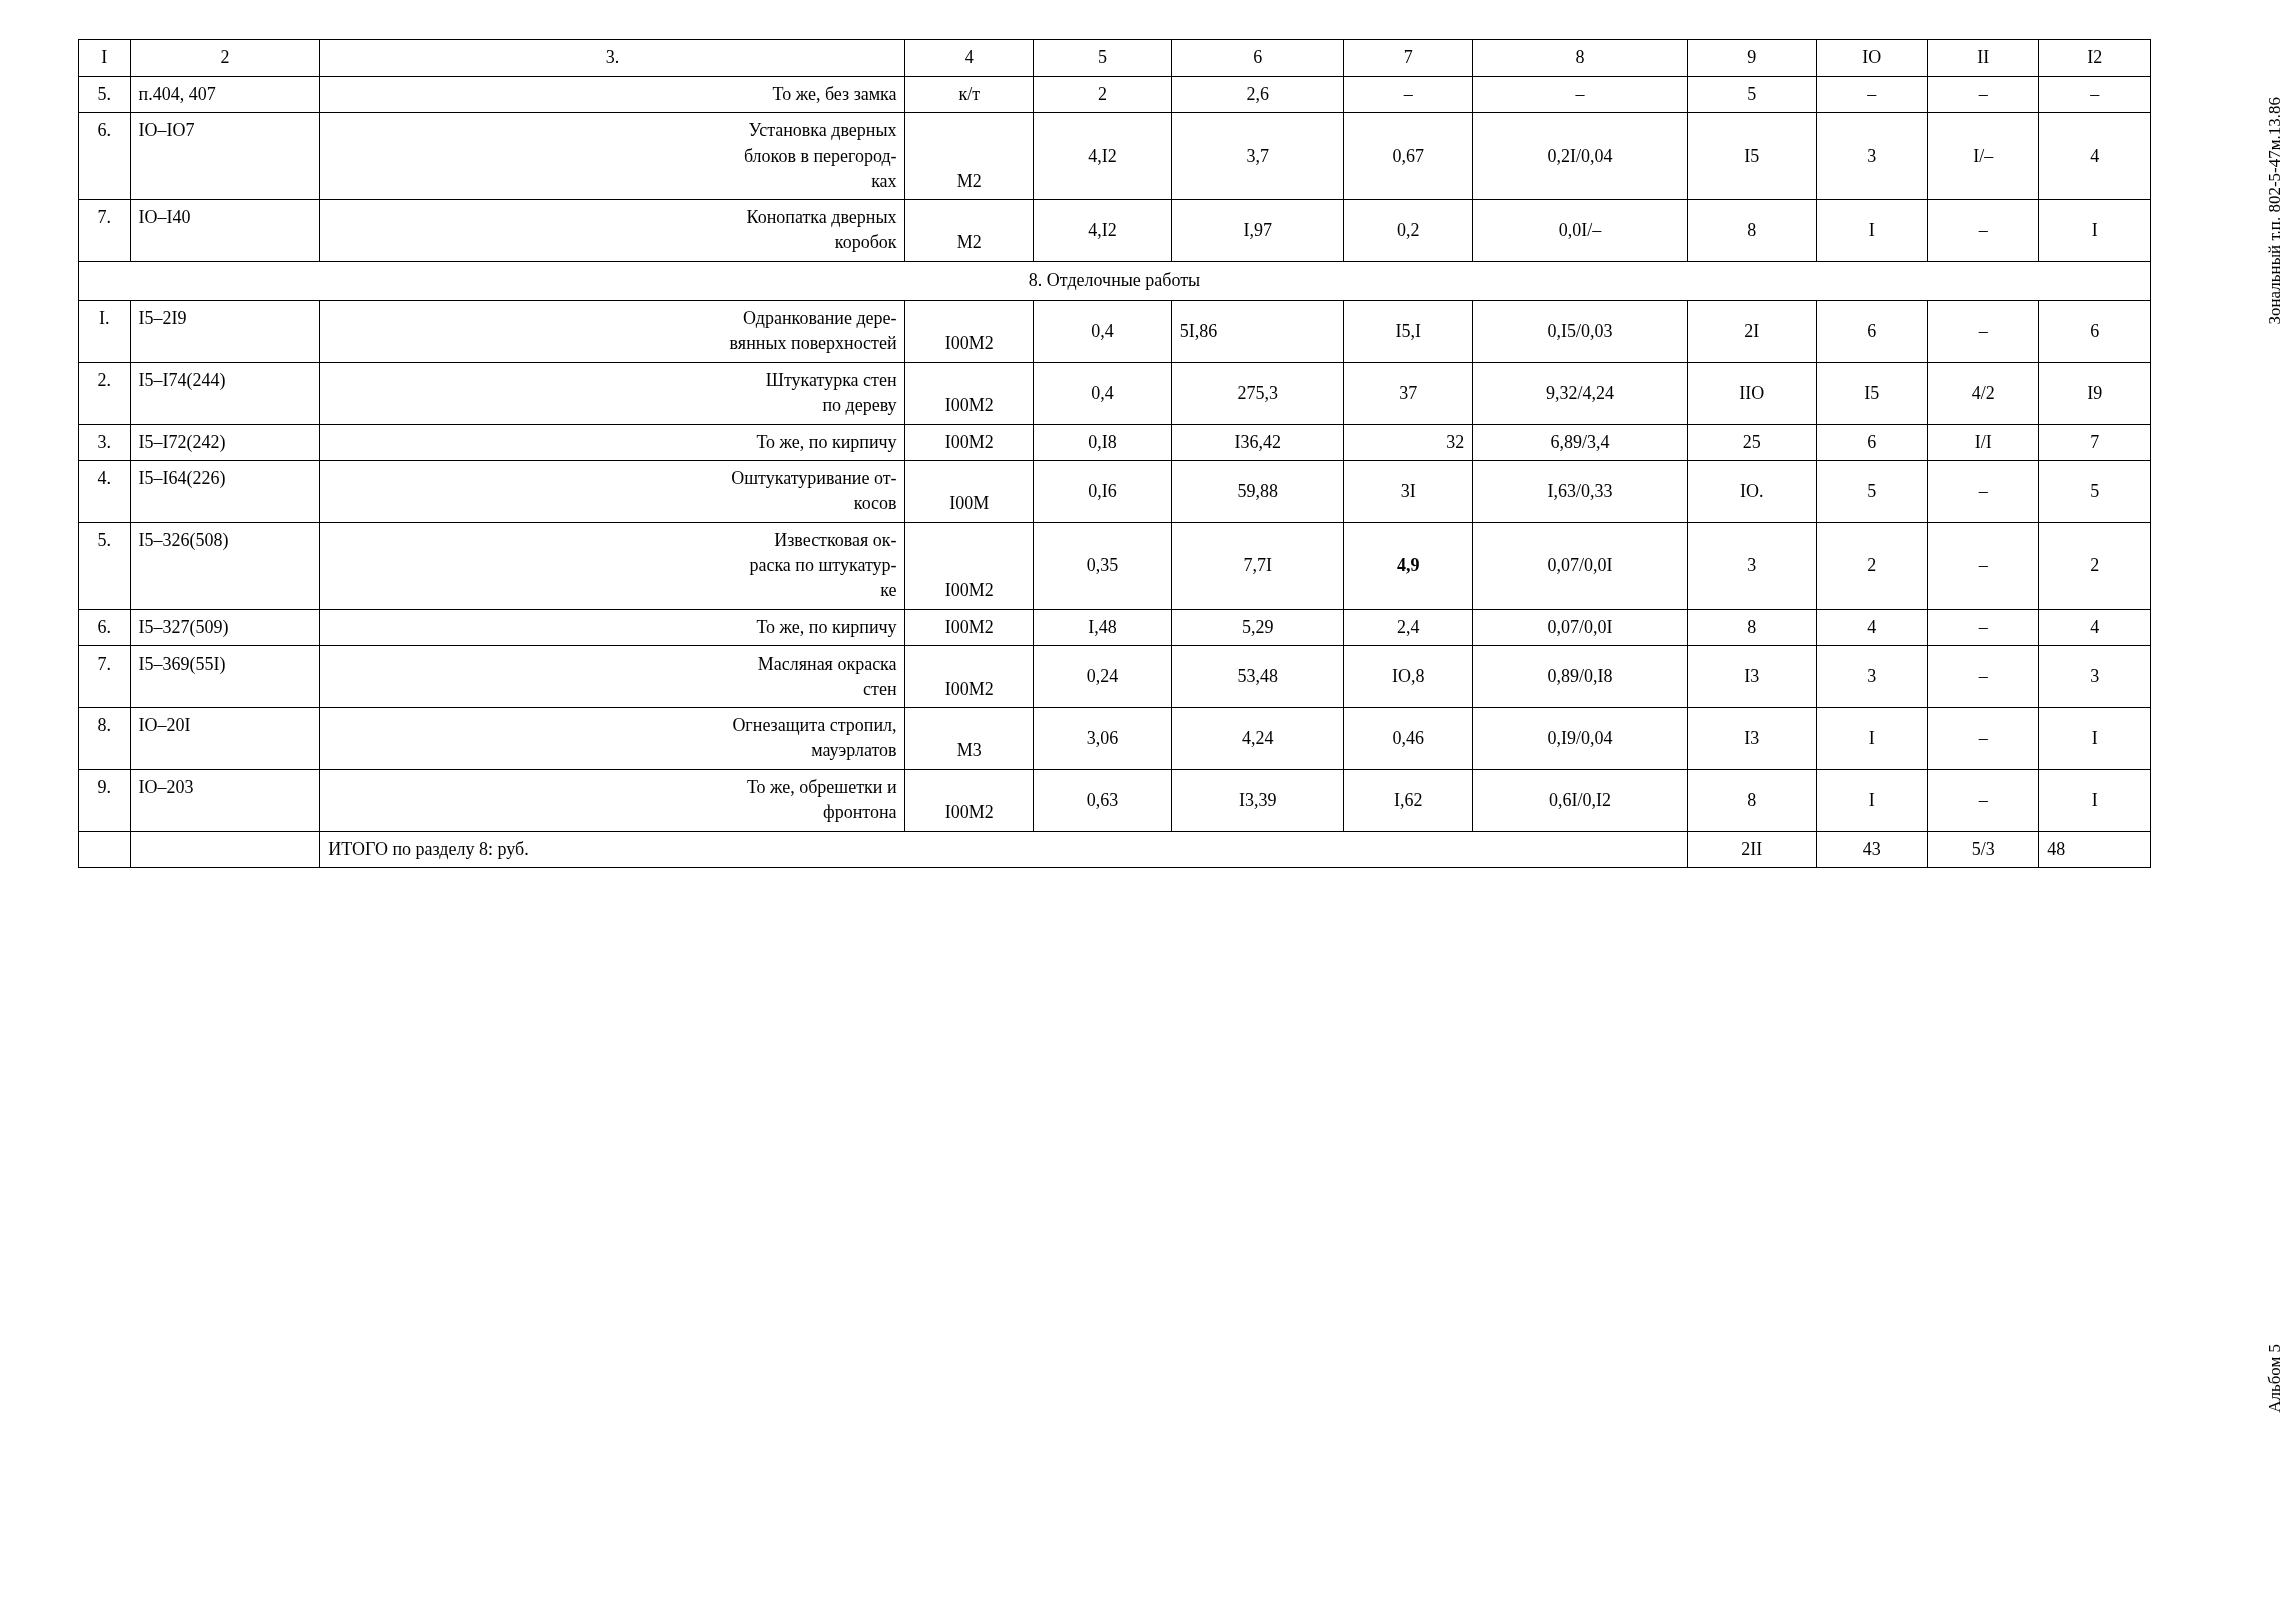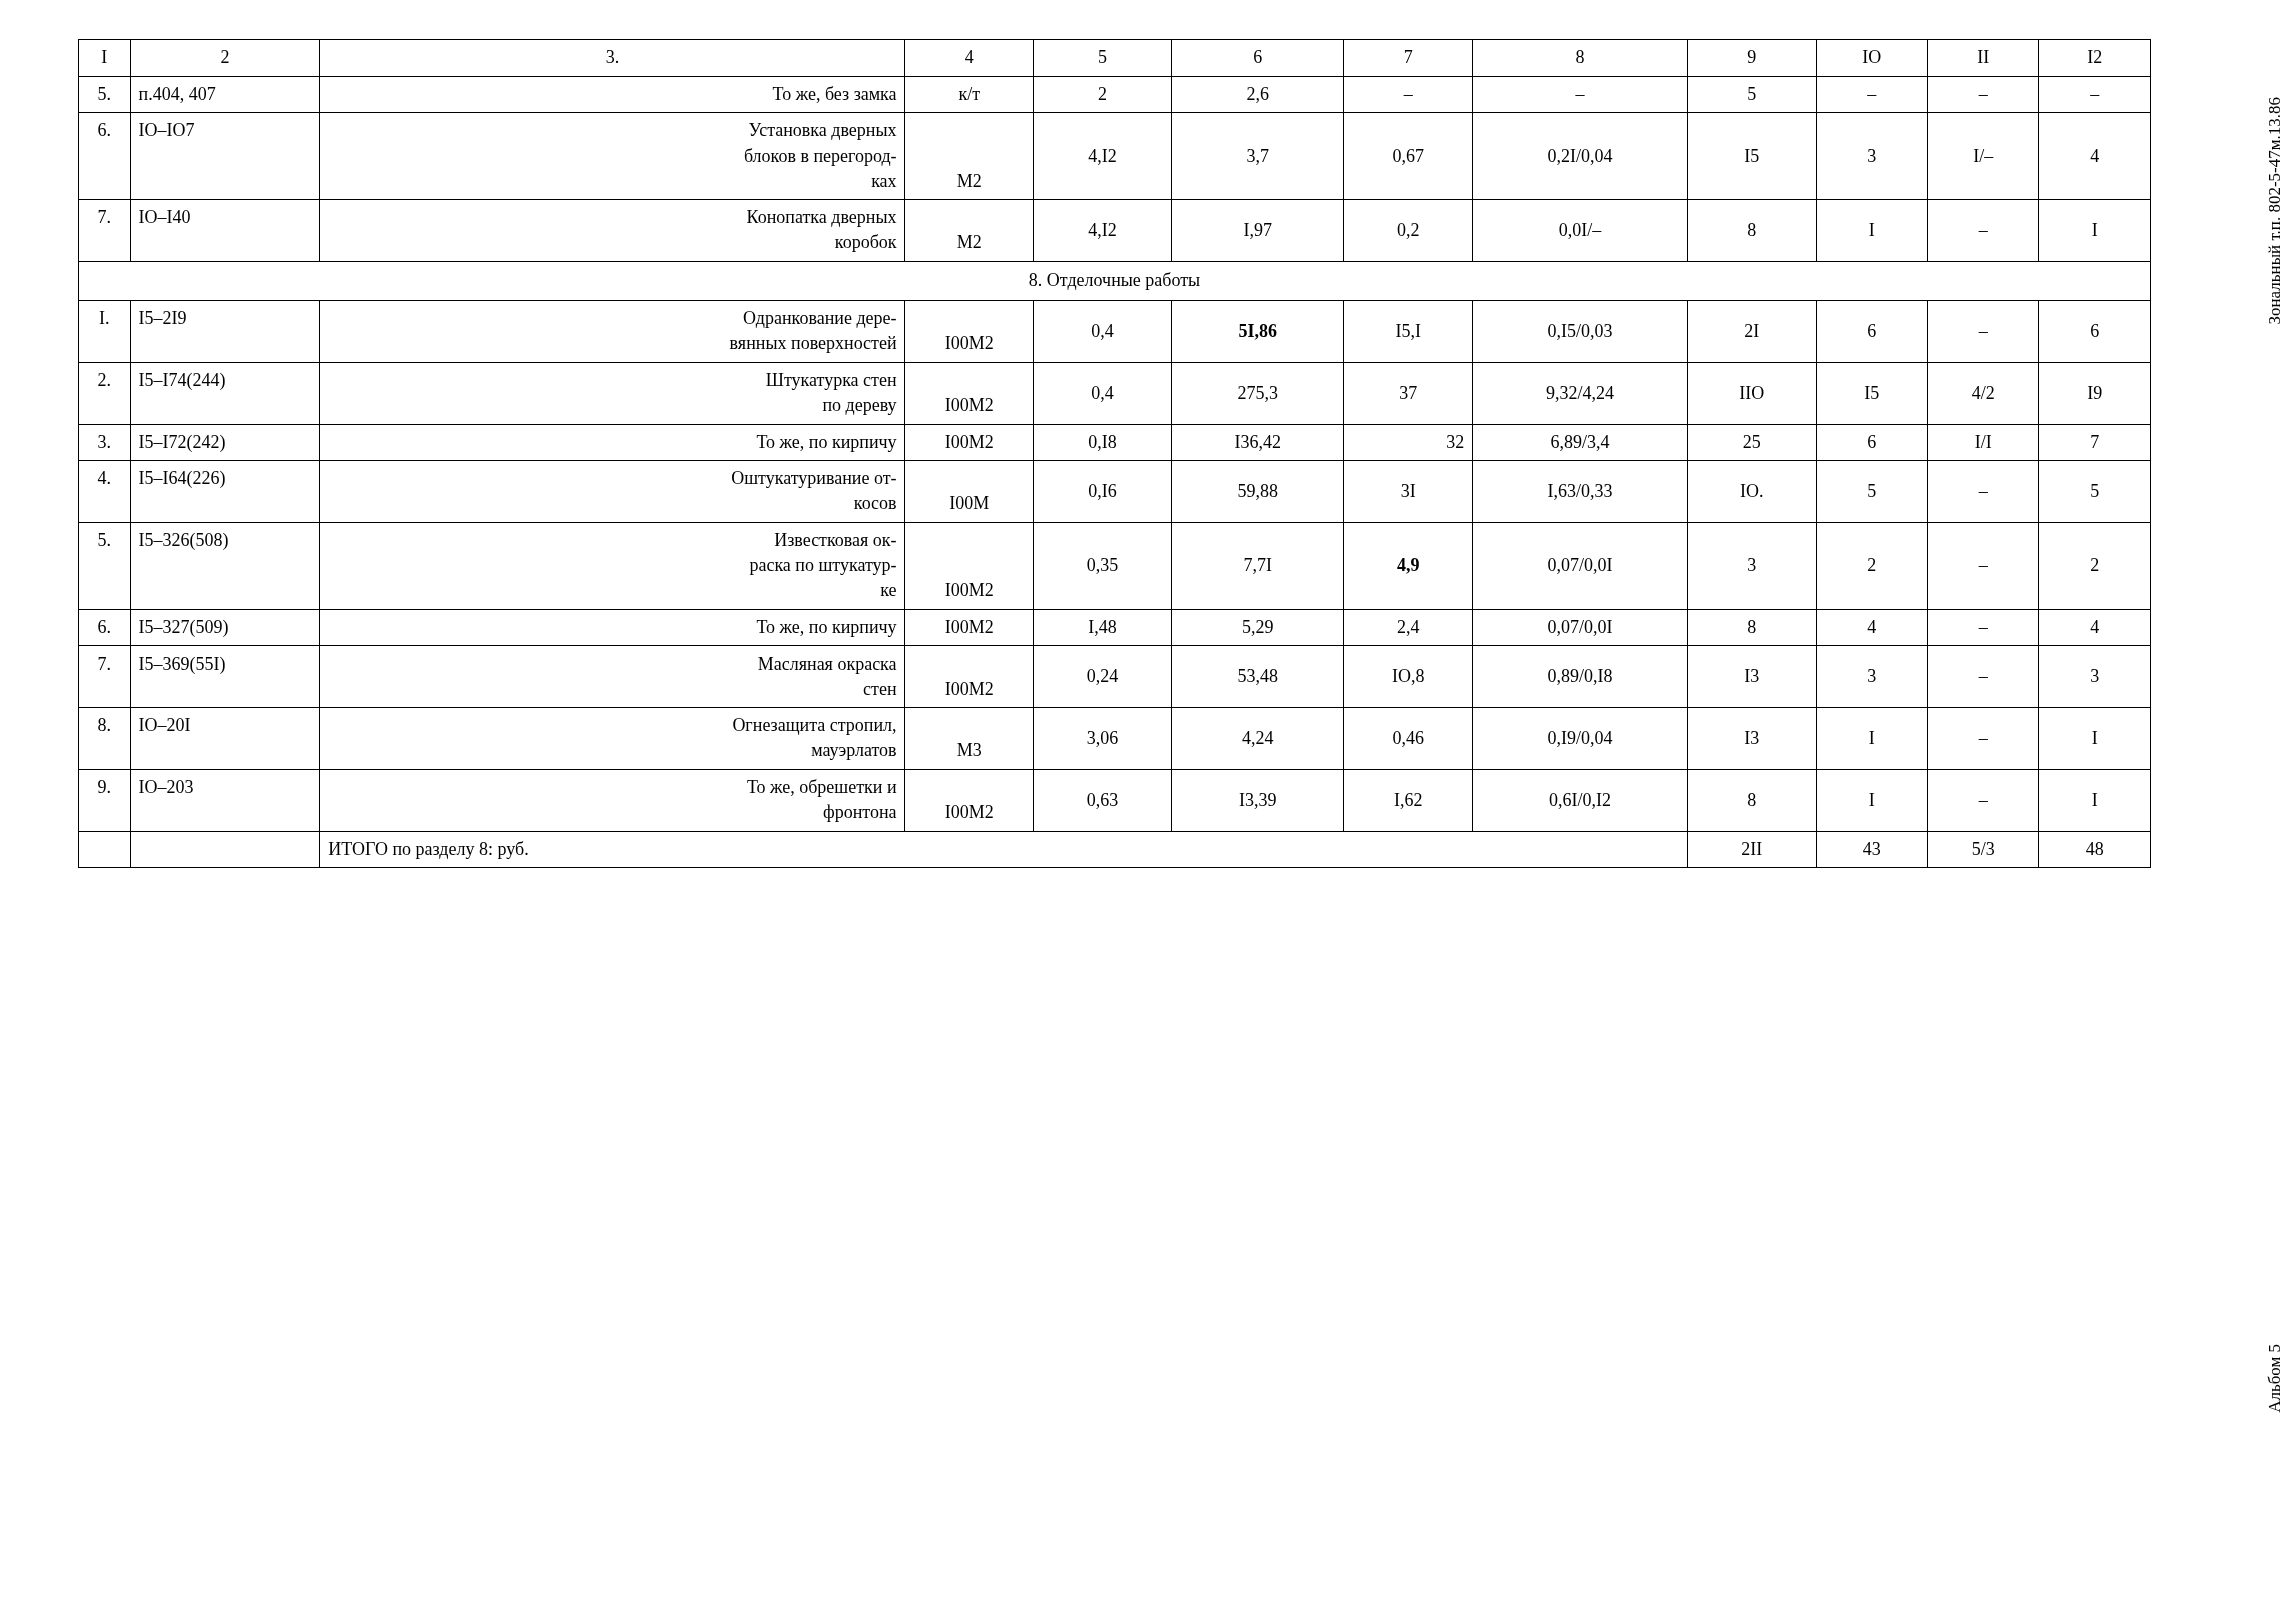--- a/index.html
+++ b/index.html
@@ -151,21 +151,21 @@
       </tr>
         <tr>
       <td colspan="12" style="text-align:center; border:1.3px solid #000; padding:6.5px 7.8px;">8. Отделочные работы</td>
     </tr>
         <tr>
         <td class="col-1">I.</td>
         <td class="col-2">I5–2I9</td>
         <td class="col-3">Одранкование дере-<br>вянных поверхностей</td>
         <td class="col-4" style="text-align:center;vertical-align:bottom;">I00М2</td>
         <td class="col-5" style="text-align:center;vertical-align:middle;">0,4</td>
-        <td class="col-6" style="text-align:center;vertical-align:middle;font-weight:bold;">5I,86</td>
+        <td class="col-6" style="text-align:left;vertical-align:middle;">5I,86</td>
         <td class="col-7" style="text-align:center;vertical-align:middle;">I5,I</td>
         <td class="col-8" style="text-align:center;vertical-align:middle;">0,I5/0,03</td>
         <td class="col-9" style="text-align:center;vertical-align:middle;">2I</td>
         <td class="col-10" style="text-align:center;vertical-align:middle;">6</td>
         <td class="col-11" style="text-align:center;vertical-align:middle;">–</td>
         <td class="col-12" style="text-align:center;vertical-align:middle;">6</td>
       </tr>
         <tr>
         <td class="col-1">2.</td>
         <td class="col-2">I5–I74(244)</td>
@@ -278,19 +278,19 @@
         <td class="col-11" style="text-align:center;vertical-align:middle;">–</td>
         <td class="col-12" style="text-align:center;vertical-align:middle;">I</td>
       </tr>
         <tr>
       <td class="col-1" style="border:1.3px solid #000;"></td>
       <td class="col-2" style="border:1.3px solid #000;"></td>
       <td class="col-3" colspan="6" style="border:1.3px solid #000; text-align:left;">ИТОГО по разделу 8: руб.</td>
       <td class="col-9" style="border:1.3px solid #000;text-align:center;">2II</td>
       <td class="col-10" style="border:1.3px solid #000;text-align:center;">43</td>
       <td class="col-11" style="border:1.3px solid #000;text-align:center;">5/3</td>
-      <td class="col-12" style="border:1.3px solid #000;text-align:center;">48</td>
+      <td class="col-12" style="border:1.3px solid #000;text-align:left;">48</td>
     </tr>
       </tbody>
   </table>
 
 </div>
 
 
 </body></html>

